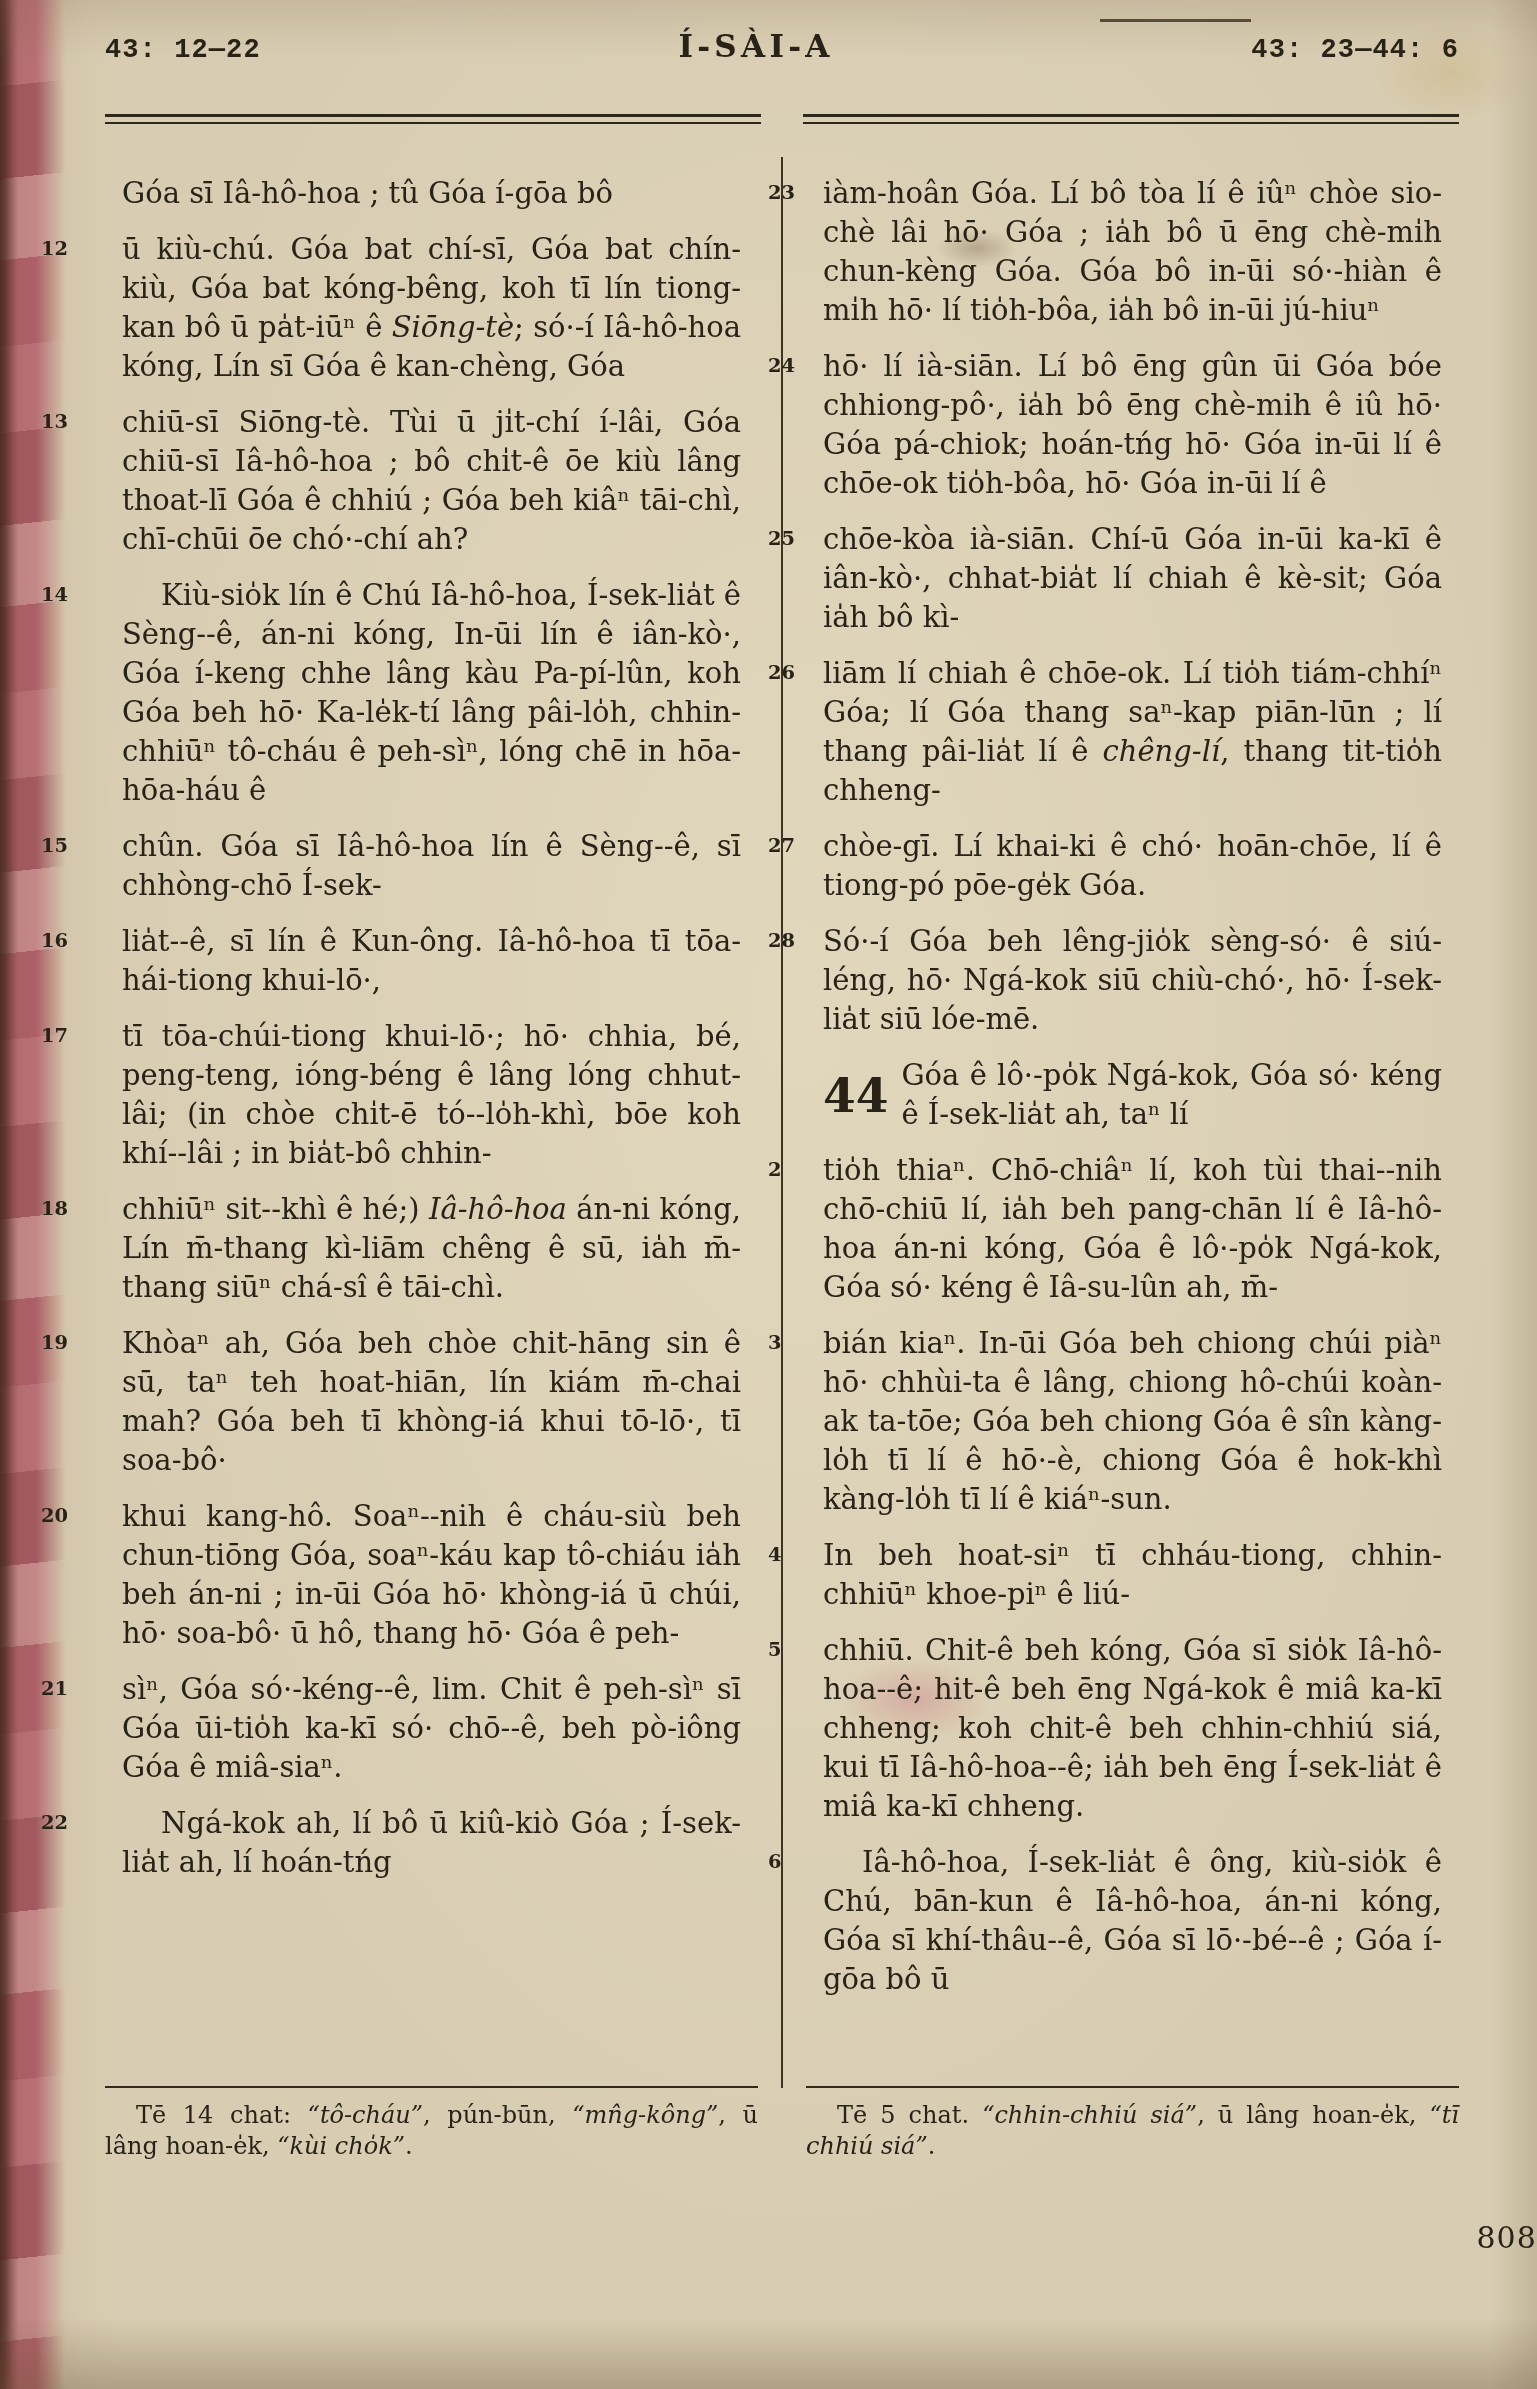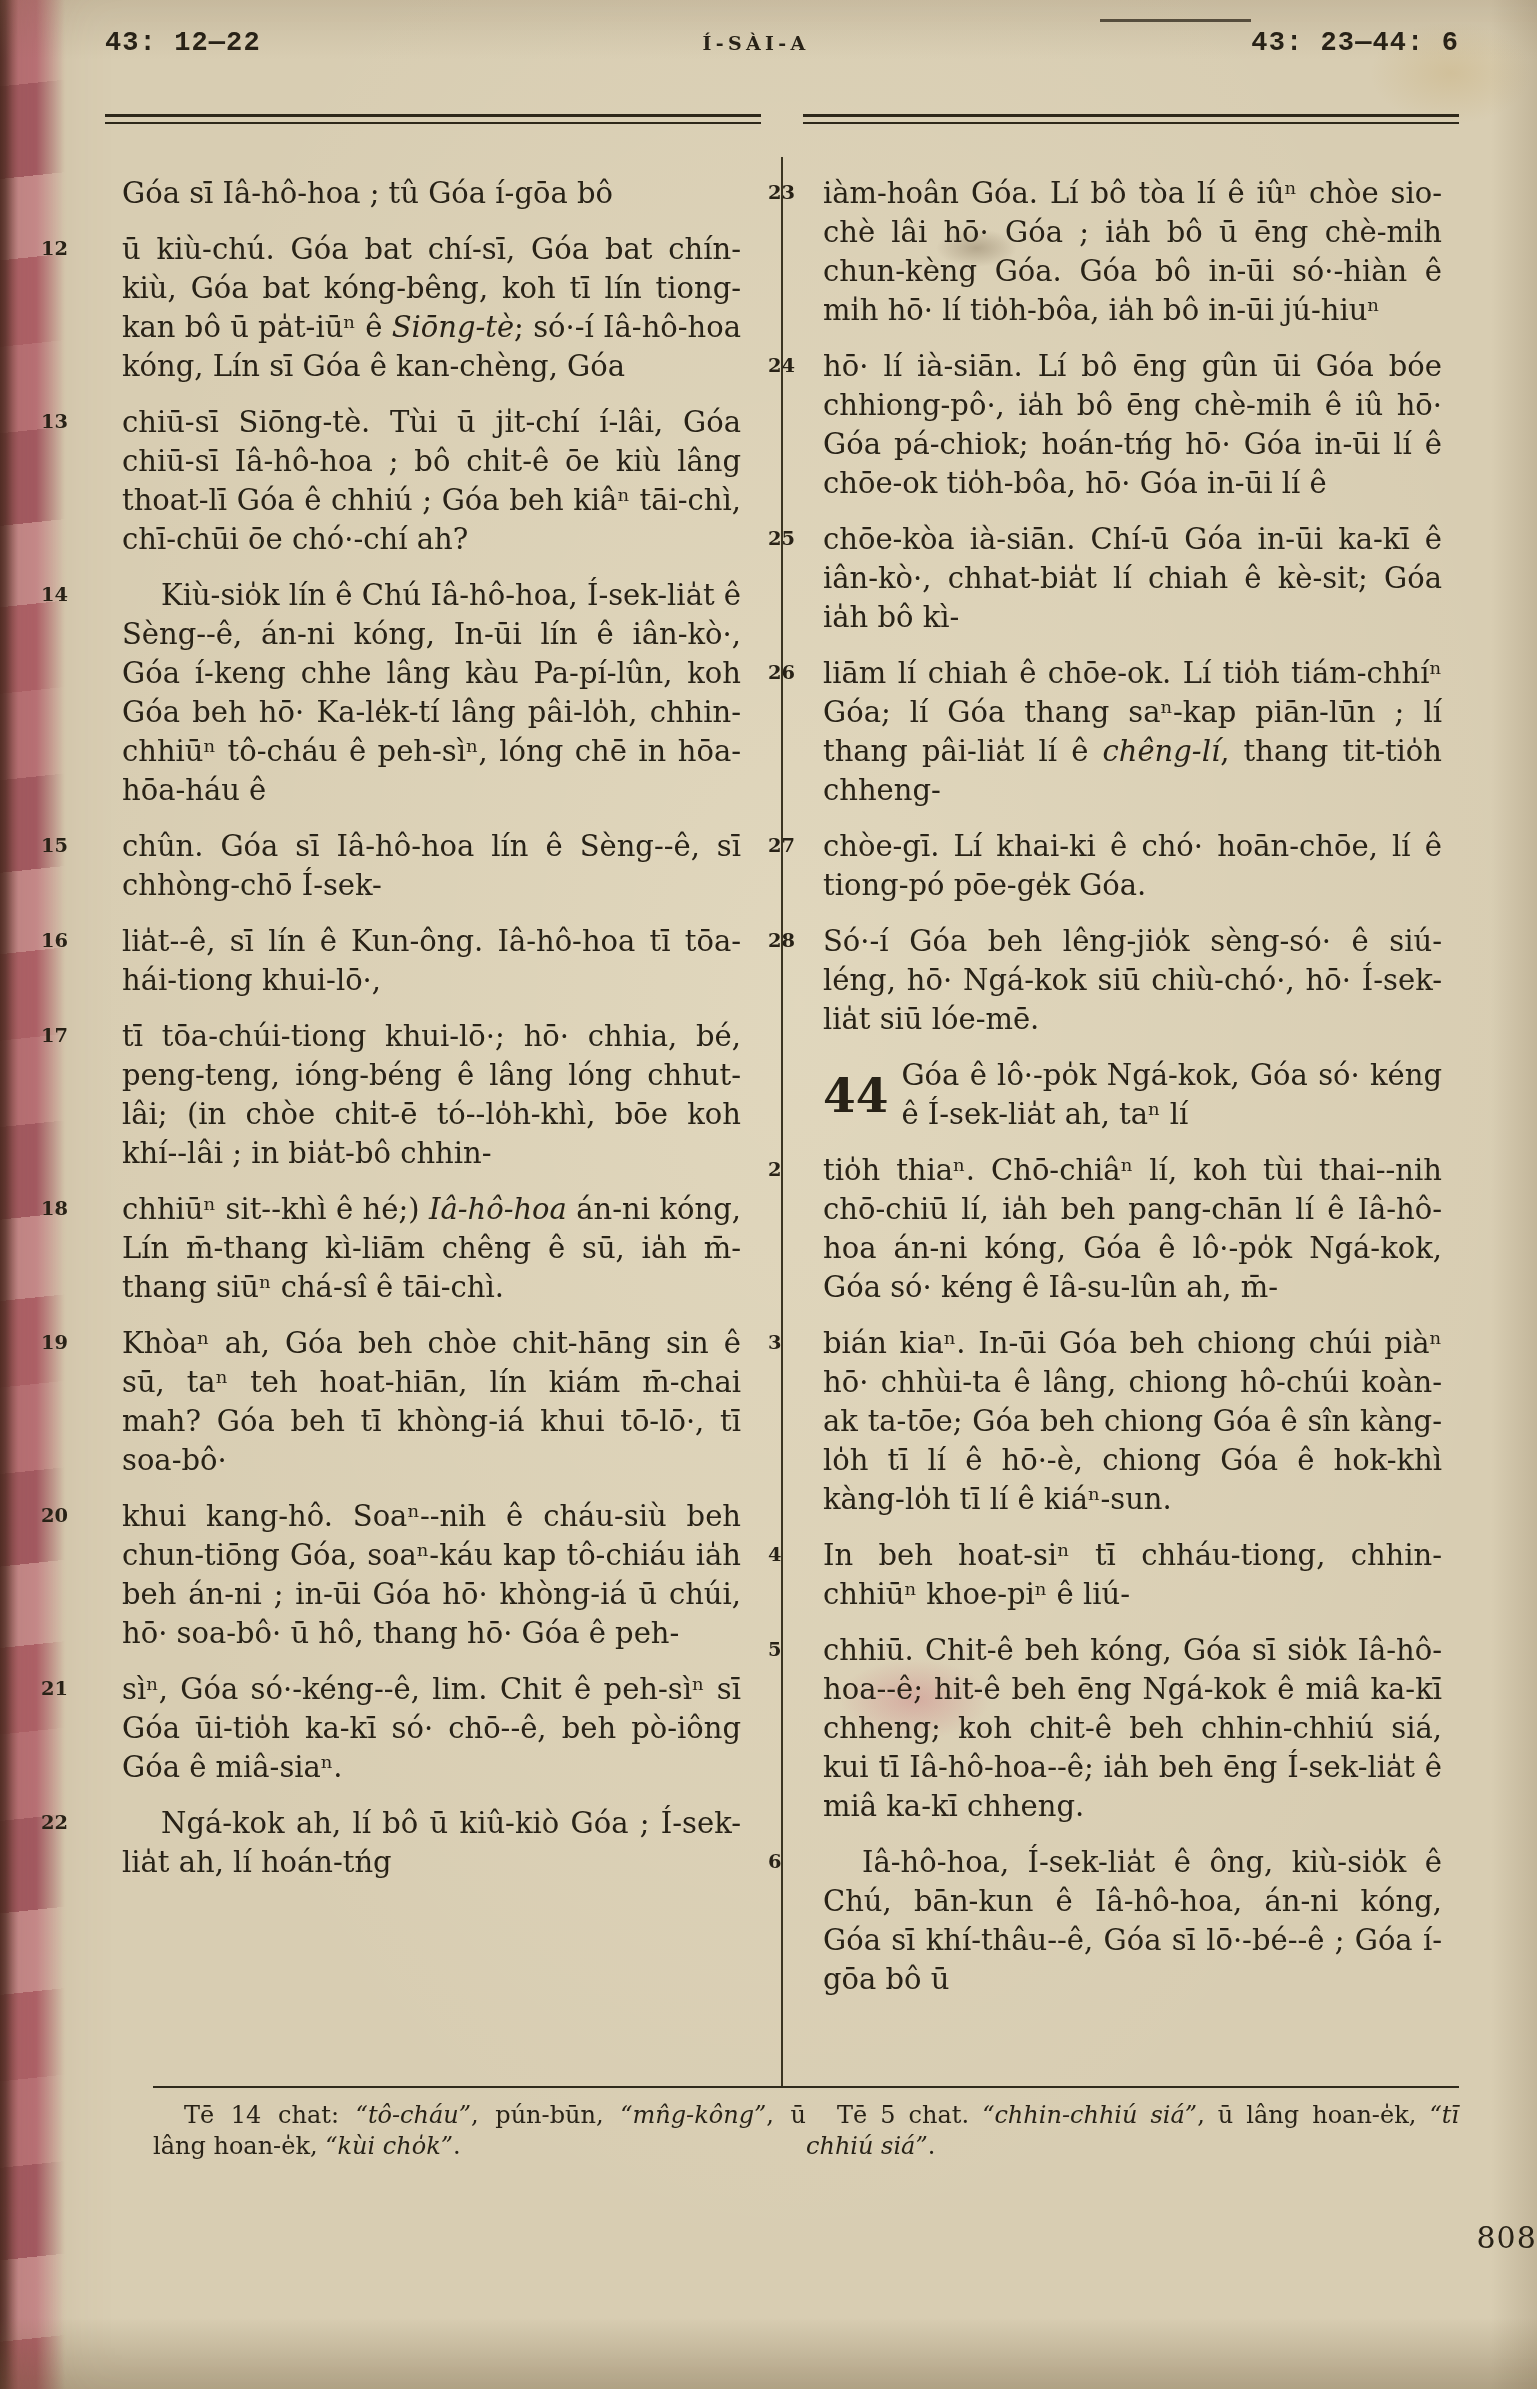--- a/index.html
+++ b/index.html
@@ -33,21 +33,21 @@
     background:radial-gradient(closest-side, rgba(80,60,35,0.28), rgba(80,60,35,0)); }
   .stain-3 { left:1370px; top:21.6px; width:162px; height:102px;
     background:radial-gradient(closest-side, rgba(180,140,60,0.20), rgba(180,140,60,0)); }
 
   
   .header {
     position:absolute; top:28px; left:105px; right:78px;
     display:flex; justify-content:space-between; align-items:baseline;
   }
   .header .ref { font-size:27px; font-weight:bold; letter-spacing:1.1px;font-family:Liberation Mono, monospace; }
-  .header .title { font-size:19px; font-weight:bold; letter-spacing:4.3px; }
+  .header .title { font-size:31px; font-weight:bold; letter-spacing:4.3px; }
   .stray-mark { position:absolute; top:19.4px; left:1100px; width:151px; height:2.7px; background:rgba(44,38,26,0.75); }
 
   .rule-row { position:absolute; top:114px; left:105px; right:78px; display:flex; gap:42px; }
   .rule-seg { flex:1; height:4.9px; border-top:3.8px solid #2e281a; border-bottom:2.2px solid #2e281a; }
 
   .divider { position:absolute; left:781px; top:157px; width:1.6px; height:1931px; background:#3a3421; }
 
   
   .page-body { position:absolute; left:105px; right:78px; top:157px; display:flex; justify-content:space-between; }
   .col { width:653px; }
@@ -55,21 +55,21 @@
   .verse.indent { text-indent:39px; }
   .vnum {
     position:absolute; left:-81px; top:-1.1px; width:70px;
     font-size:19.4px; font-weight:bold; text-align:left; text-indent:0;
   }
   .col-right .vnum { left:-55px; }
   .chapnum { float:left; font-size:47px; line-height:74px; font-weight:bold; margin:3.2px 13px 0 0; }
   .it { font-style:italic; }
 
   
-  .footnotes-row { position:absolute; left:105px; right:78px; top:2086px; display:flex; justify-content:space-between;margin-left:48px; }
+  .footnotes-row { position:absolute; left:105px; right:78px; top:2086px; display:flex; justify-content:space-between; }
   .footnote-block { width:653px; }
   .fn-rule { border-top:2.2px solid #2f2a1c; margin-bottom:12px; }
   .fn-text { font-size:24px; line-height:31px; text-align:justify; text-indent:31px; }
 
   .page-number { position:absolute; top:2220px; left:0; right:0; text-align:right; font-size:30px; letter-spacing:1.1px; }
 </style>
 </head>
 <body>
 
 <div class="binding-strip"></div>

